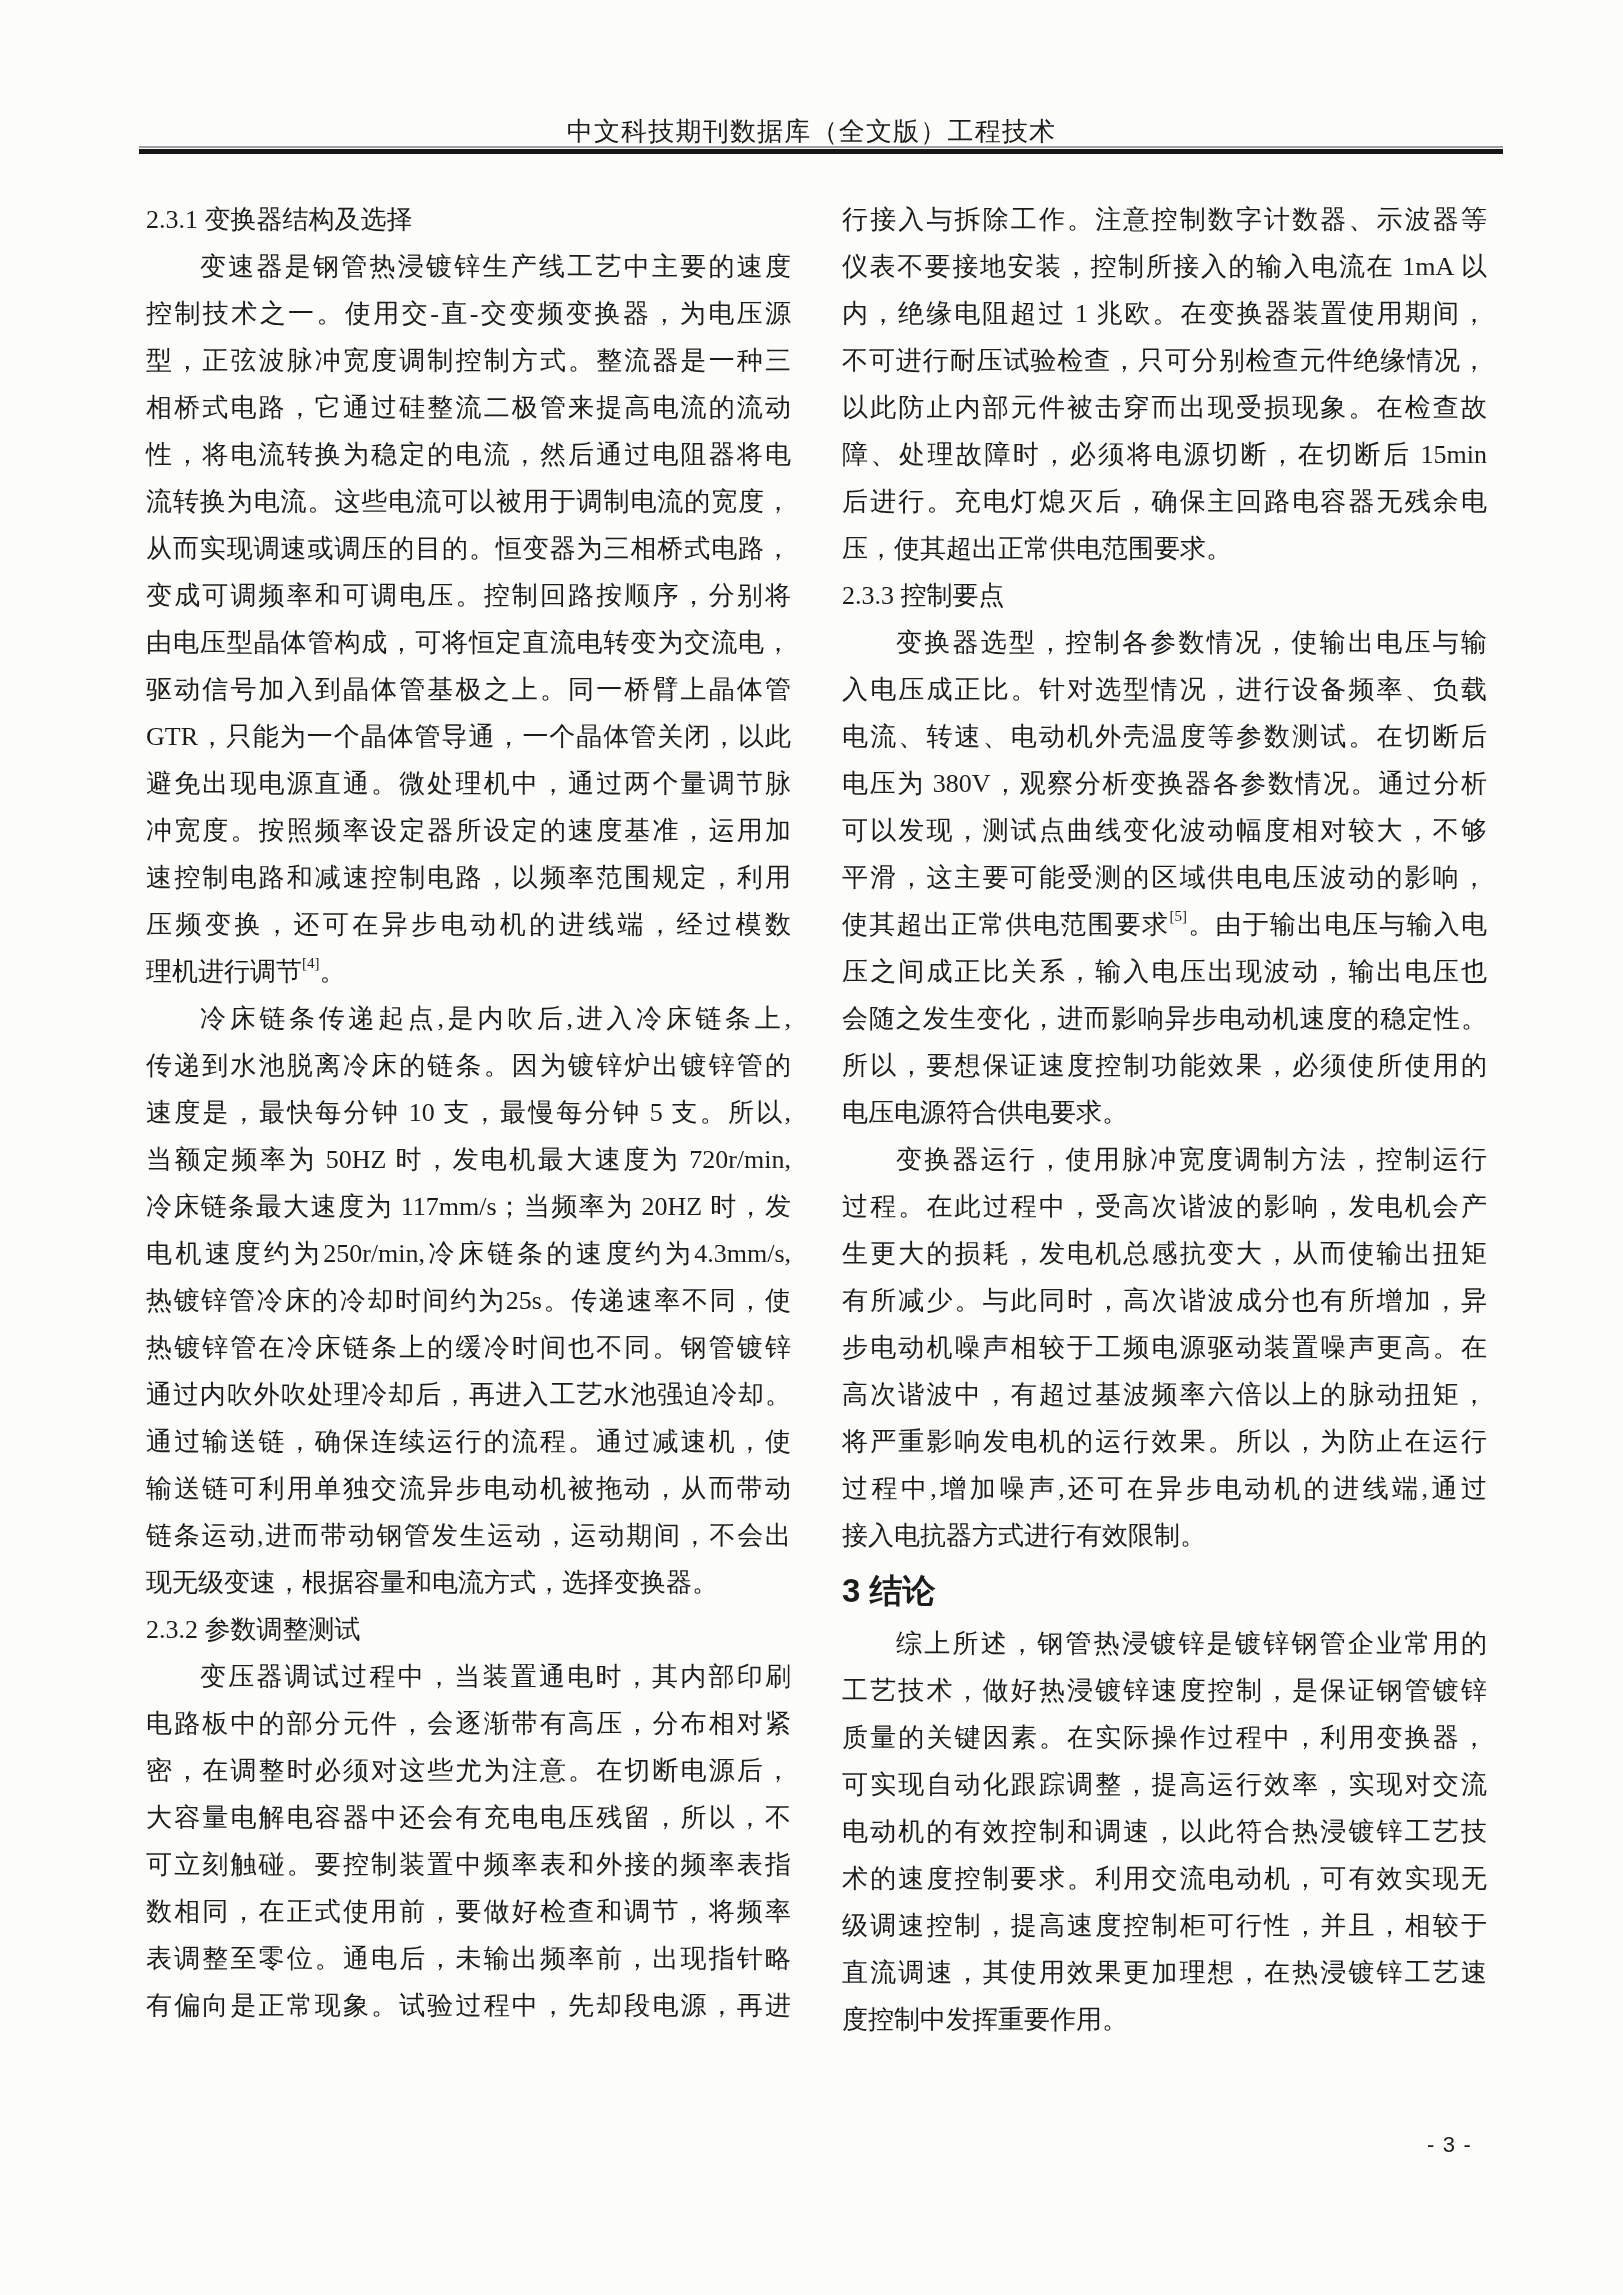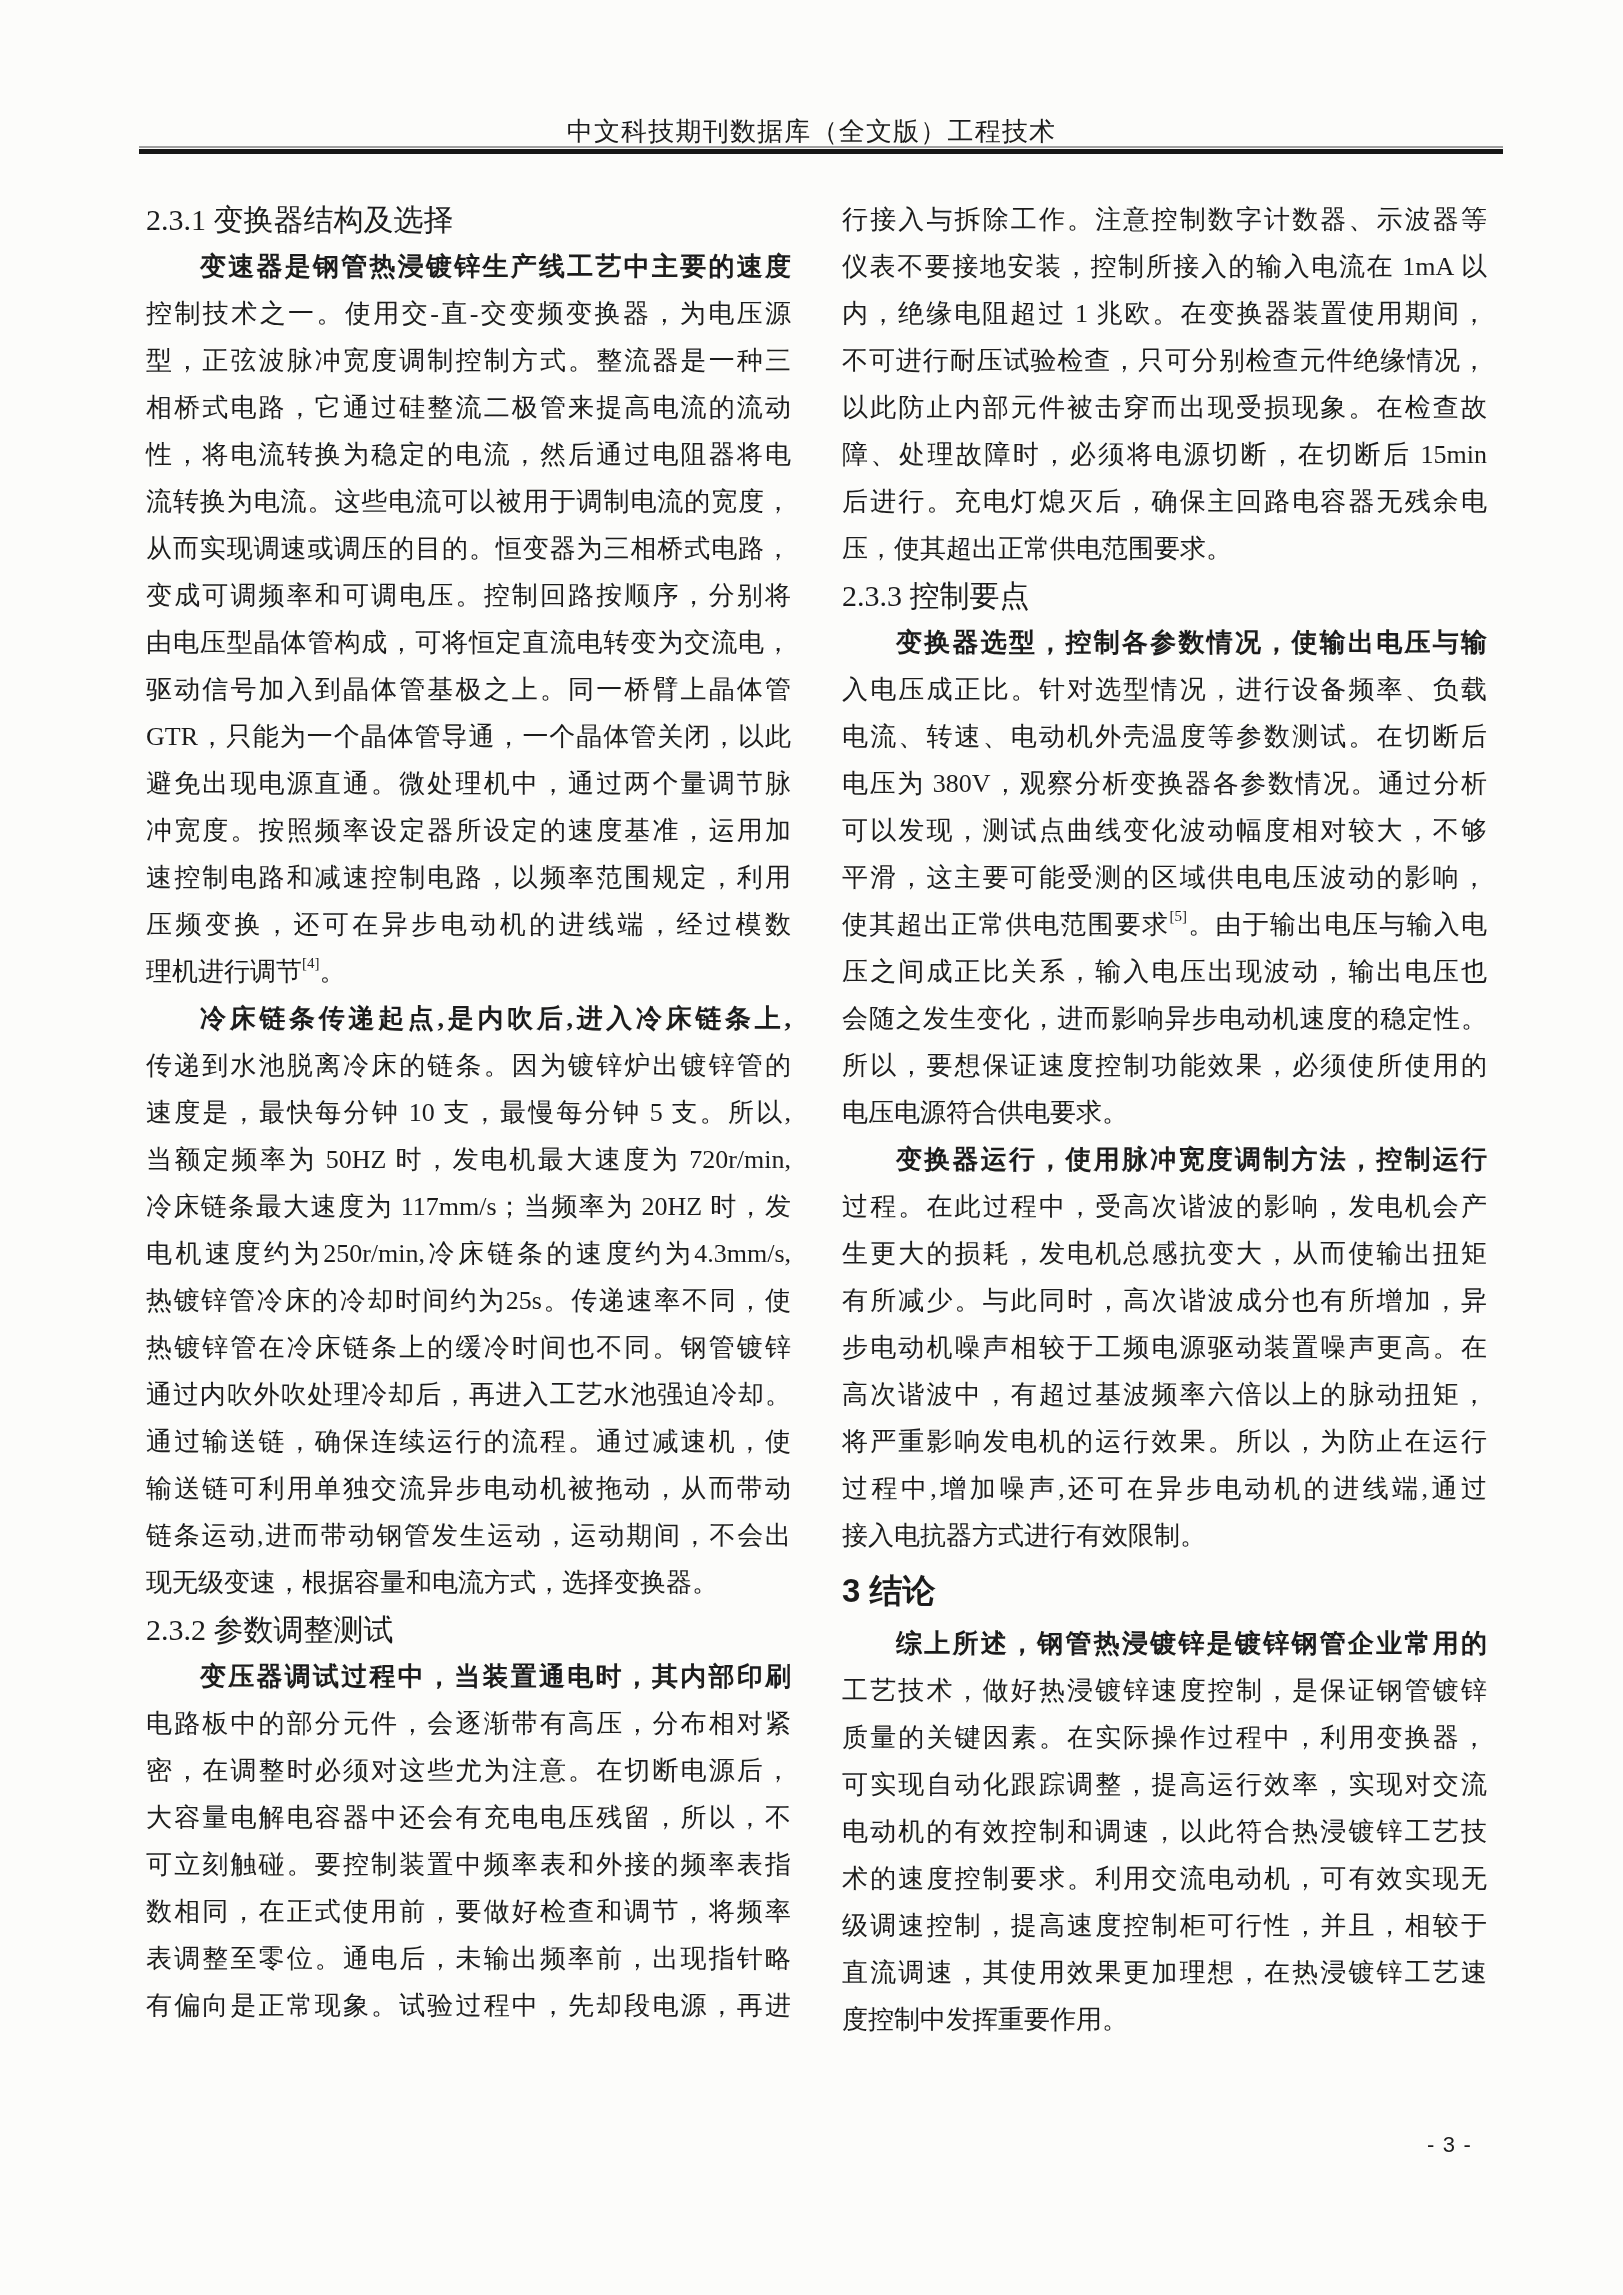--- a/index.html
+++ b/index.html
@@ -20,22 +20,22 @@
     position:absolute;top:146px;left:139px;width:1364px;height:8.2px;
     background:linear-gradient(#9f9f9f 0 1.8px, transparent 1.8px 3.5px, #161616 3.5px 8.2px);
   }
   .content{
     position:absolute;top:196px;left:146px;width:1341px;
     display:flex;gap:51px;
   }
   .col{width:645px;}
   .line{height:47px;line-height:47px;font-size:26px;}
   .fill{text-align:justify;text-align-last:justify;}
-  .indent{text-indent:54px;font-weight:bold;}
-  .h3{font-size:30px;font-family:Liberation Serif, serif;}
+  .indent{text-indent:54px;}
+  .h3{font-size:26px;font-family:Liberation Serif, serif;}
   .h2{
     font-family:Liberation Sans, sans-serif;
     font-weight:700;font-size:33px;height:61px;line-height:64px;
   }
   .sup{font-size:15px;position:relative;top:-11.7px;}
   .page-number{
     position:absolute;top:2132px;right:151px;
     font-size:22px;letter-spacing:1.2px;
     font-family:"Liberation Sans","DejaVu Sans",sans-serif;
   }

